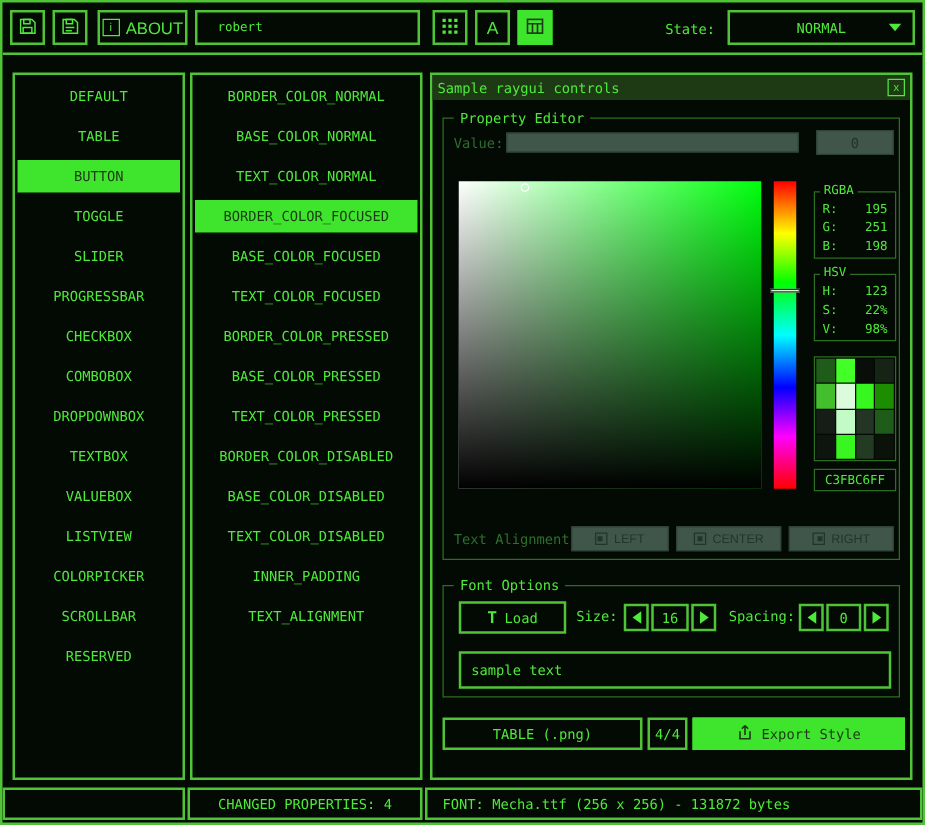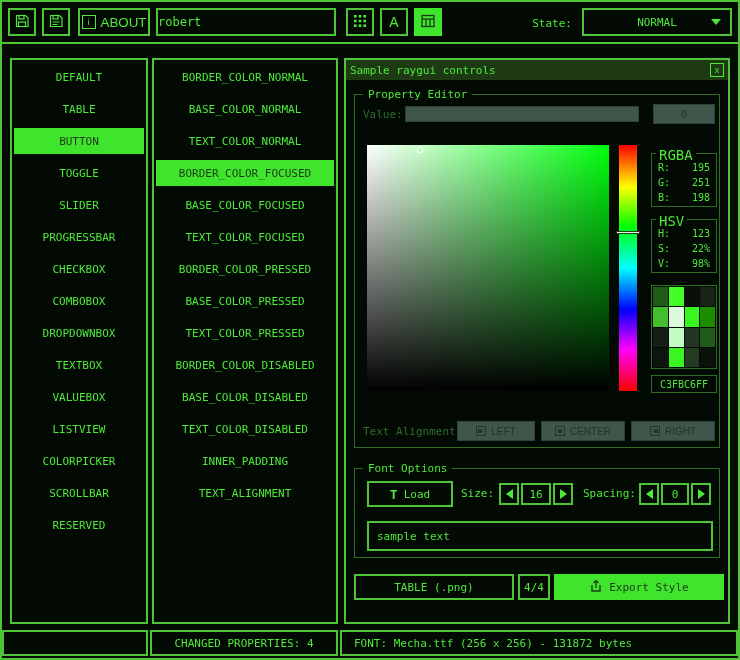--- a/index.html
+++ b/index.html
@@ -25,21 +25,21 @@
     font-family:"DejaVu Sans Mono","Liberation Mono",monospace;
     color:var(--text);font-size:11px;overflow:hidden;
   }
   
   .toolbar{position:absolute;left:0;top:0;right:0;height:42px;border-bottom:2px solid var(--border);}
   .tbtn{position:absolute;top:6px;height:28px;border:2px solid var(--border);background:transparent;
         color:var(--text);display:flex;align-items:center;justify-content:center;gap:5px;cursor:pointer;}
   .tbtn.active{background:var(--accent);color:var(--accent-text);border-color:var(--accent);}
   .icon-box{width:14px;height:14px;border:1px solid currentColor;display:flex;align-items:center;justify-content:center;font-size:9px;}
   .tinput{position:absolute;top:6px;height:28px;border:2px solid var(--border);background:var(--background);
-          color:var(--text);padding:0 0;font-family:inherit;font-size:12px;outline:none;}
+          color:var(--text);padding:0 16px;font-family:inherit;font-size:10px;outline:none;}
   .state-label{position:absolute;right:166px;top:0;height:42px;display:flex;align-items:center;}
   .dropdown{position:absolute;right:6px;top:6px;width:150px;height:28px;border:2px solid var(--border);
             display:flex;align-items:center;justify-content:center;cursor:pointer;}
   .dropdown .tri-down{position:absolute;right:9px;top:9px;}
   .tri-down{width:0;height:0;border-left:5px solid transparent;border-right:5px solid transparent;border-top:6px solid var(--text);}
   .tri-left{width:0;height:0;border-top:5px solid transparent;border-bottom:5px solid transparent;border-right:7px solid var(--text);}
   .tri-right{width:0;height:0;border-top:5px solid transparent;border-bottom:5px solid transparent;border-left:7px solid var(--text);}
   
   .list-panel{position:absolute;top:56px;height:566px;border:2px solid var(--border);padding-top:4px;}
   .list-item{height:26px;margin:0 2px 6px 2px;display:flex;align-items:center;justify-content:center;cursor:pointer;white-space:nowrap;}
@@ -57,21 +57,21 @@
   .slider{position:absolute;height:16px;}
   .value-btn{position:absolute;display:flex;align-items:center;justify-content:center;cursor:pointer;}
   
   .picker{position:absolute;left:12px;top:50px;width:242px;height:246px;cursor:crosshair;
           background:linear-gradient(to top,#000,rgba(0,0,0,0)),linear-gradient(to right,#fff,var(--hue));}
   .picker-cursor{position:absolute;left:22%;top:2%;width:7px;height:7px;border:1px solid #fff;border-radius:50%;transform:translate(-50%,-50%);}
   .hue-bar{position:absolute;left:264px;top:50px;width:18px;height:246px;cursor:pointer;
            background:linear-gradient(to bottom,#f00 0%,#ff0 17%,#0f0 33%,#0ff 50%,#00f 67%,#f0f 83%,#f00 100%);}
   .hue-cursor{position:absolute;left:-3px;right:-3px;top:35%;height:3px;background:#dff5df;border:1px solid #233b23;}
   .mini-group{position:absolute;left:296px;width:66px;height:54px;border:1px solid var(--border-dim);padding:6px 6px 0 6px;font-size:10px;}
-  .mini-group .group-label{left:4px;padding:0 3px;font-size:14px;}
+  .mini-group .group-label{left:4px;padding:0 3px;font-size:10px;}
   .mini-row{display:flex;justify-content:space-between;height:15px;align-items:center;}
   .palette{position:absolute;left:296px;top:190px;width:66px;height:84px;display:grid;
            grid-template-columns:repeat(4,1fr);grid-template-rows:repeat(4,1fr);gap:1px;border:1px solid var(--border-dim);padding:1px;}
   .pal-cell{cursor:pointer;}
   .hex-box{position:absolute;left:296px;top:280px;width:66px;height:18px;border:1px solid var(--border-dim);
            display:flex;align-items:center;justify-content:center;font-size:10px;}
   .align-btn{position:absolute;top:326px;height:20px;display:flex;align-items:center;justify-content:center;cursor:pointer;font-size:10px;}
   .align-ico{width:10px;height:10px;border:1px solid currentColor;position:relative;margin-right:5px;flex:none;}
   .align-ico::after{content:'';position:absolute;width:4px;height:4px;background:currentColor;top:2px;}
   .align-ico.left::after{left:1px;} .align-ico.center::after{left:2px;} .align-ico.right::after{right:1px;}

